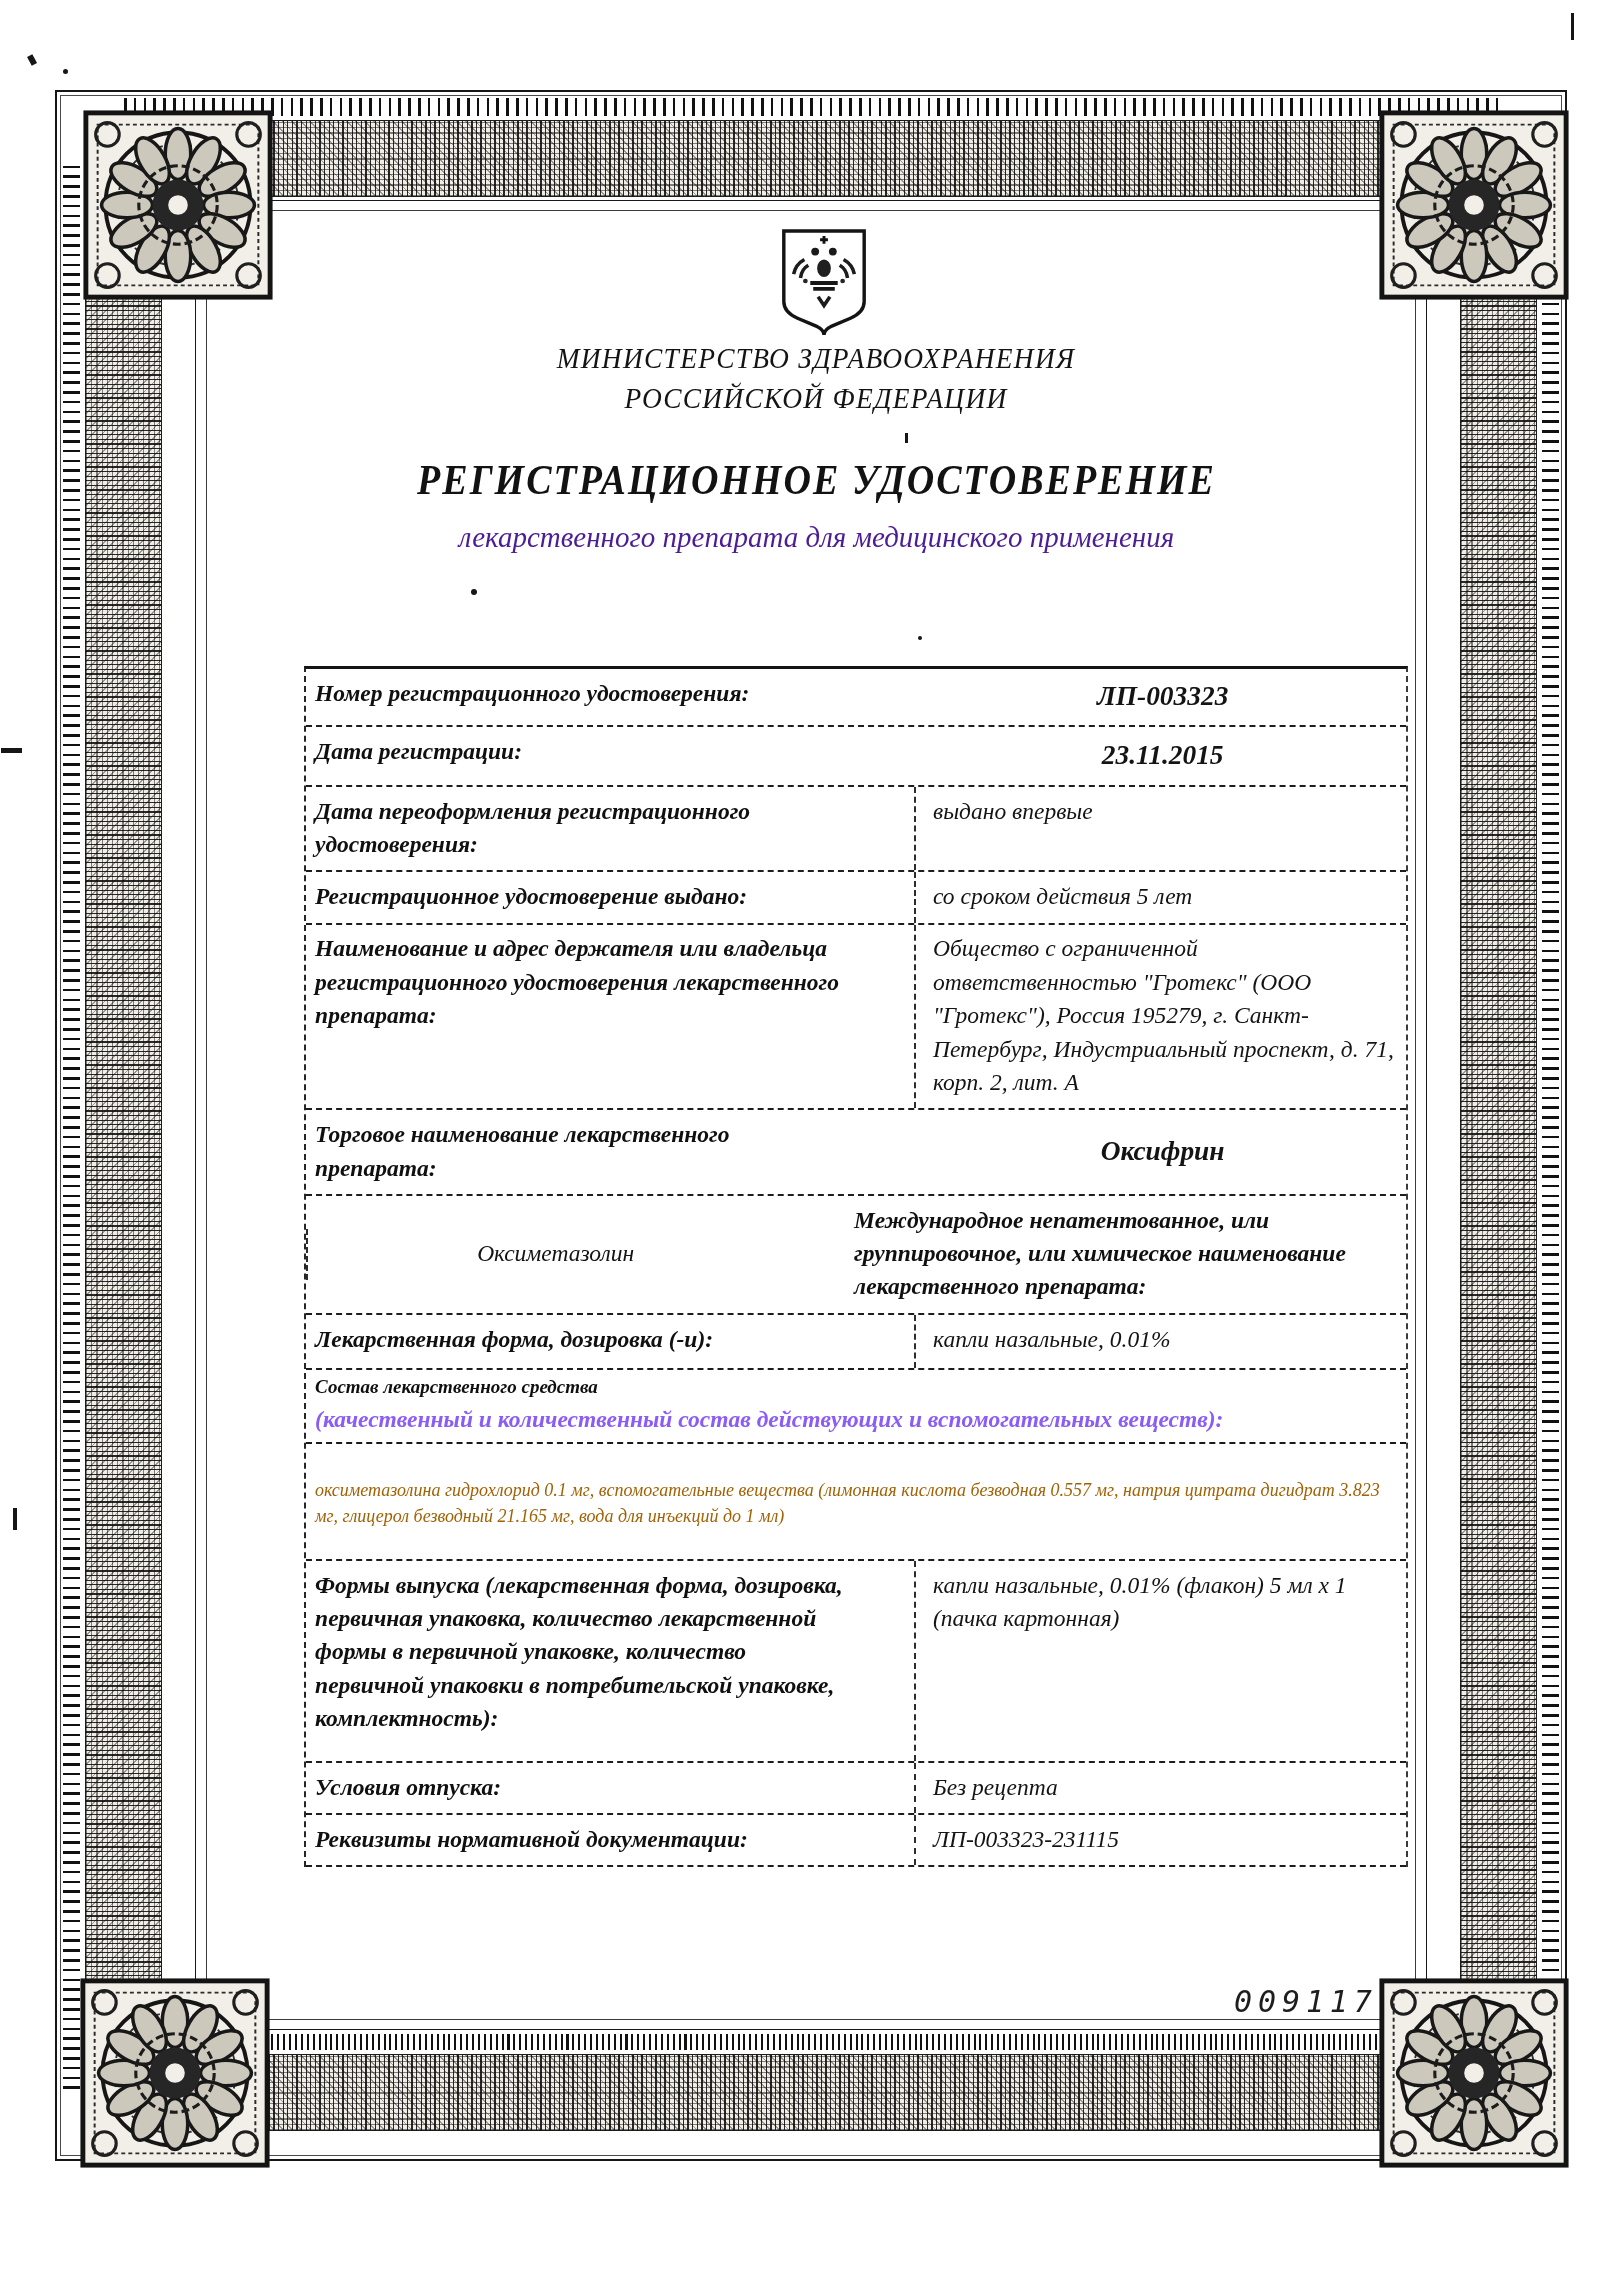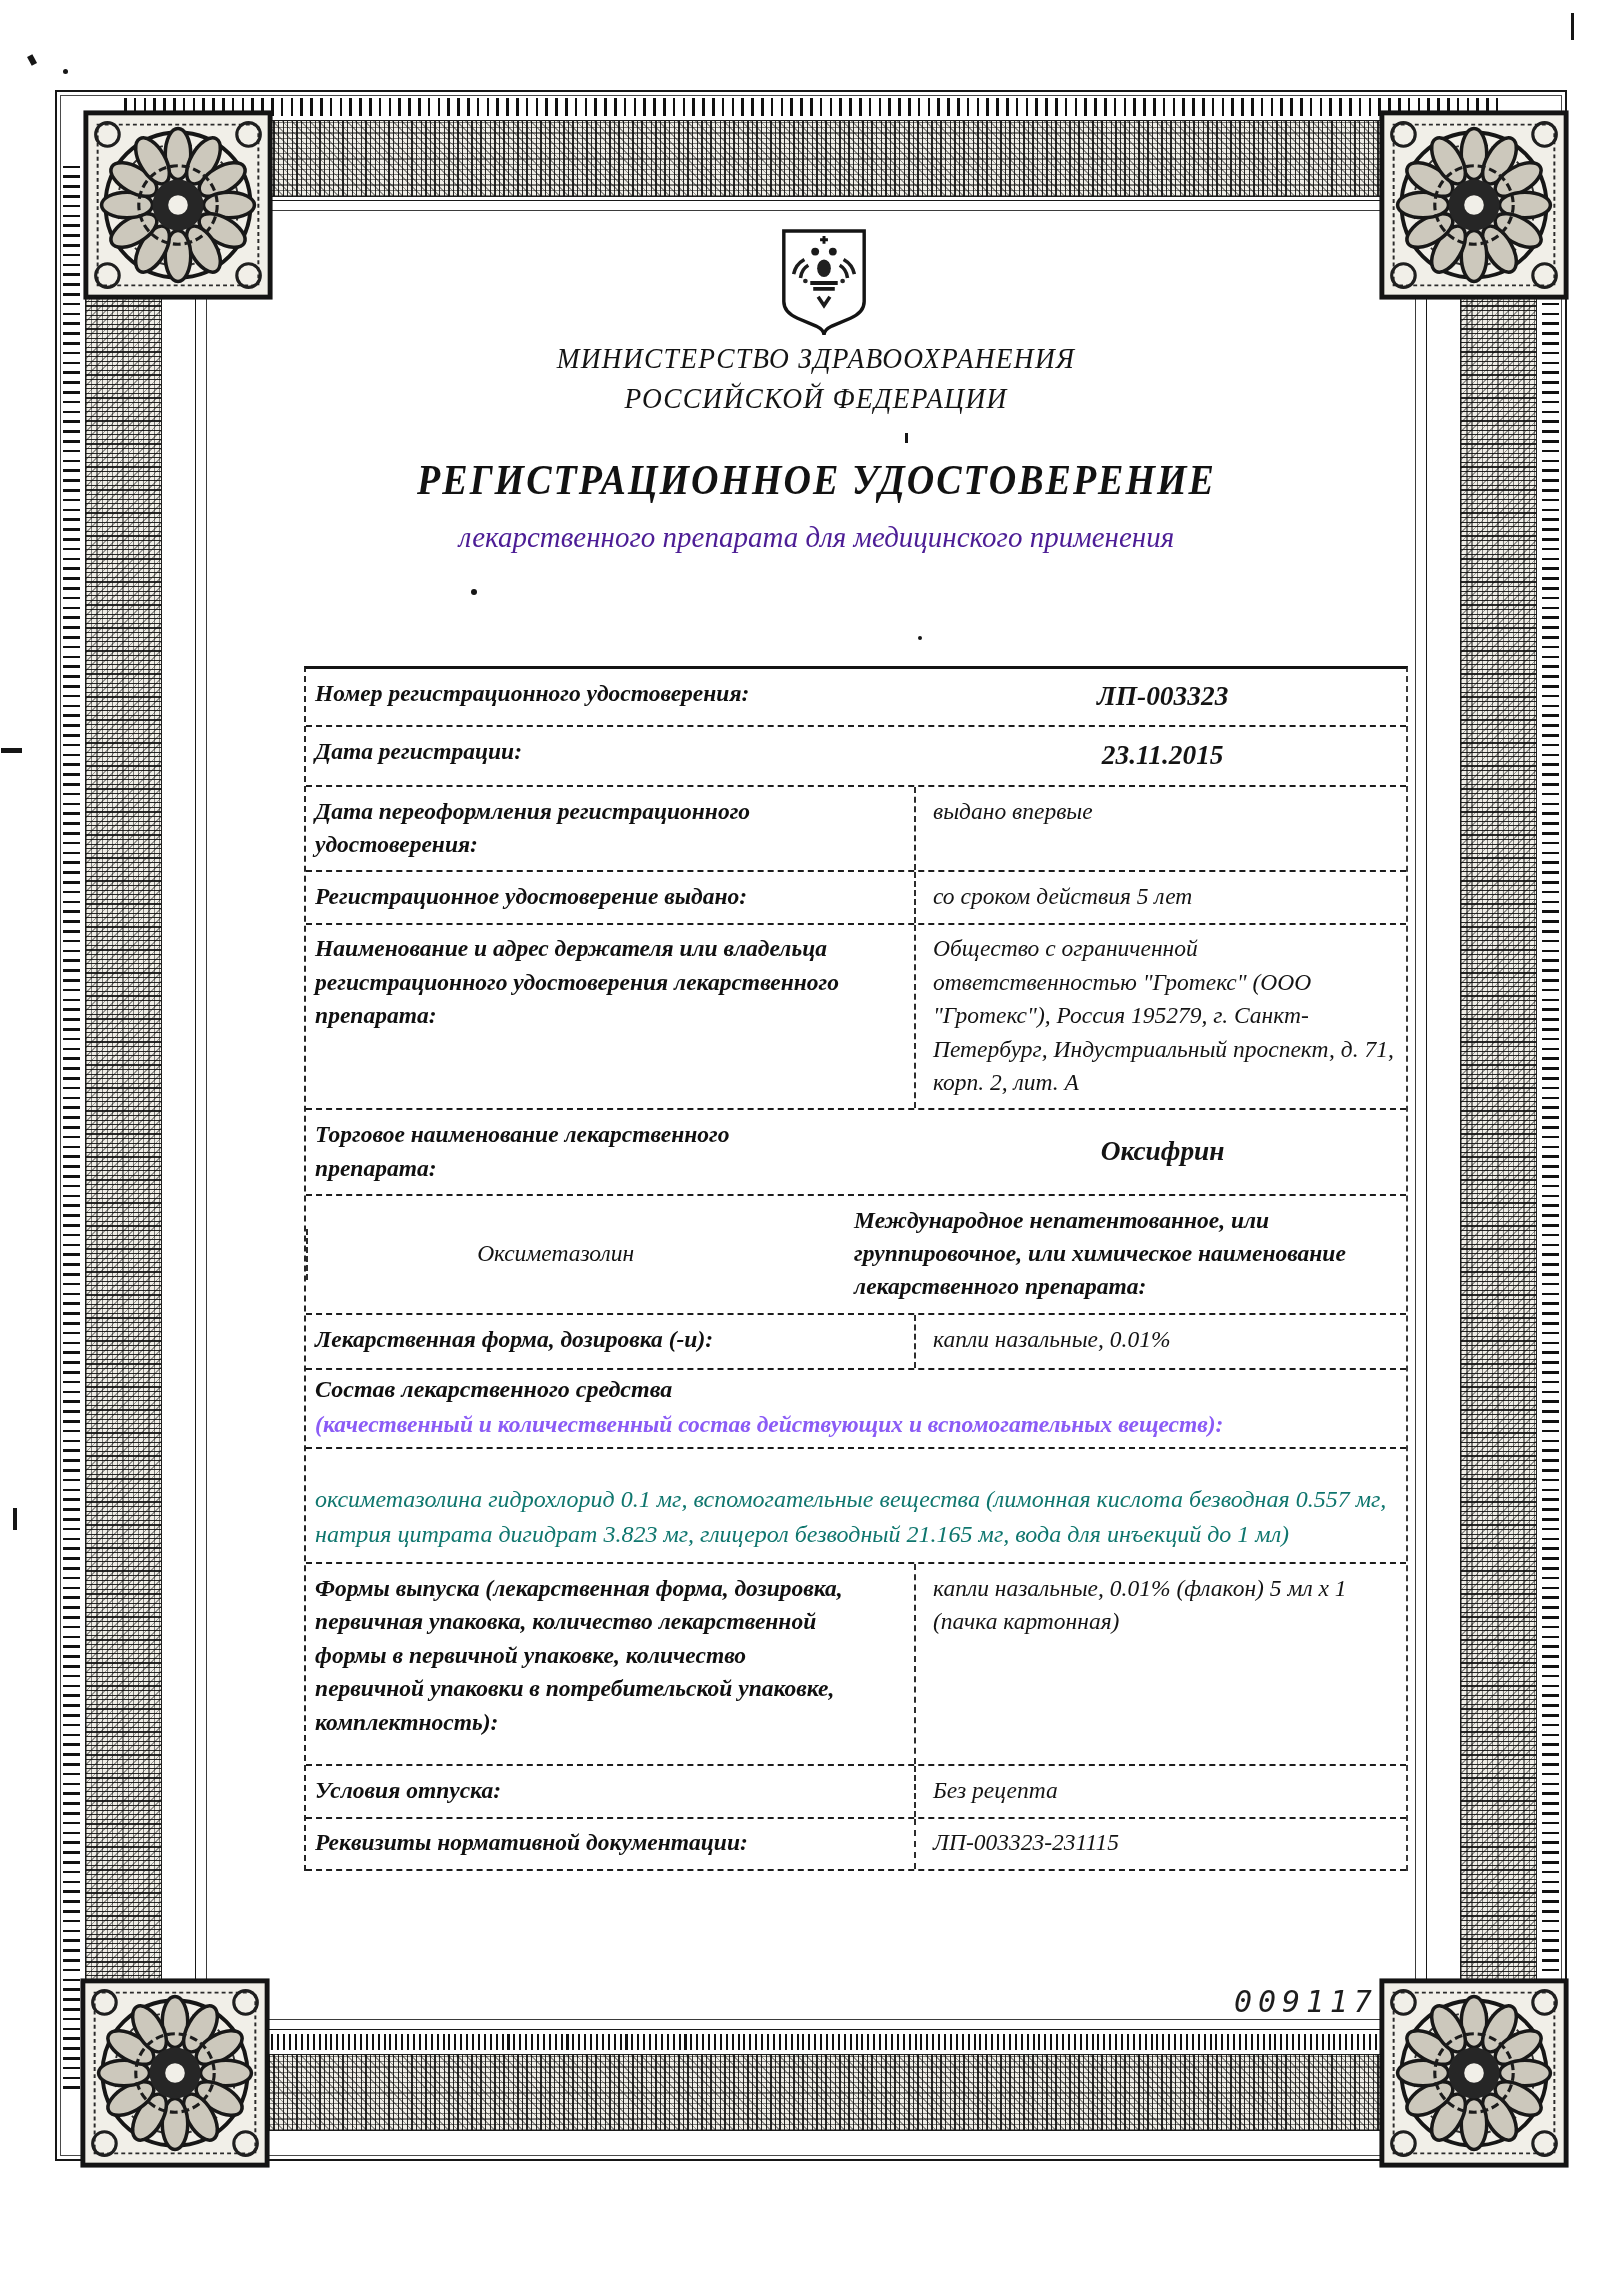--- a/index.html
+++ b/index.html
@@ -71,24 +71,24 @@
   .v-center .cell.value { text-align:center; align-self:center; }
   .row.r0 { min-height:57px; }  .row.r1 { min-height:60px; }
   .row.r2 { min-height:77px; } .row.r3 { min-height:52px; }
   .row.r4 { min-height:175px; } .row.r5 { min-height:84px; }
   .row.r6 { min-height:95px; } .row.r7 { min-height:55px; }
   .row.r8 { min-height:202px; } .row.r9 { min-height:48px; }
   .row.r10 { min-height:46px; }
   .row.r0 .cell.value, .row.r1 .cell.value { align-self:center; }
 
   .comp-row { display:block; border-bottom:2.6px dashed #1d1d1d; min-height:191px; padding:6.5px 9.1px 10.4px; }
-  .comp-head { font-size:24px; font-weight:bold; color:#0f0f0f; }
+  .comp-head { font-size:19px; font-weight:bold; color:#0f0f0f; }
   .comp-subhead { font-size:23.5px; font-weight:bold; margin-top:7.8px; color:#8b5cf6; }
   .comp-divider { border-top:2.6px dashed #1a1a1a; margin:9.1px -9.1px 7.8px; }
-  .comp-body { font-size:24px; line-height:1.45; max-width:1097px; color:#0f766e;margin-top:33px; }
+  .comp-body { font-size:18px; line-height:1.45; max-width:1097px; color:#a16207;margin-top:33px; }
 
   .serial { position:absolute; left:1234px; top:1984px;
     font-family:"DejaVu Sans Mono", monospace; font-size:30px; letter-spacing:5.9px; color:#1e1e1e; }
 
   
   .speck { position:absolute; background:#161616; }
   .s1 { left:29px; top:55px;  width:5.9px;  height:9.8px; transform:rotate(-28deg); }
   .s2 { left:63px; top:69px; width:5.2px;  height:5.2px;  border-radius:50%; }
   .s3 { left:1571px; top:13px; width:3.3px; height:27.4px; }
   .s4 { left:1.3px;  top:748px; width:21px; height:4.6px; }

